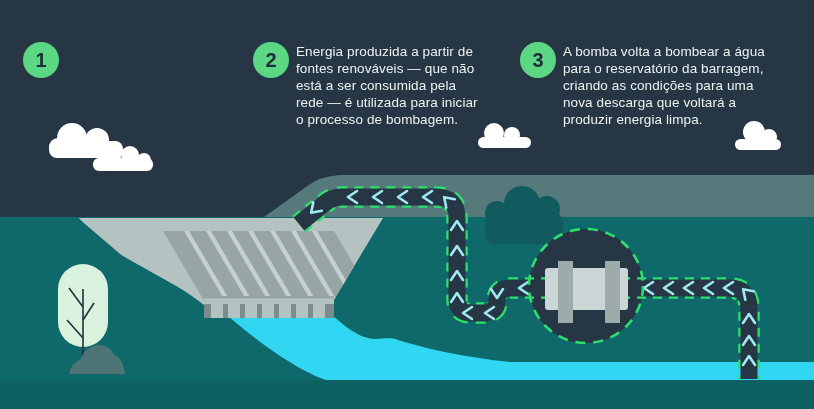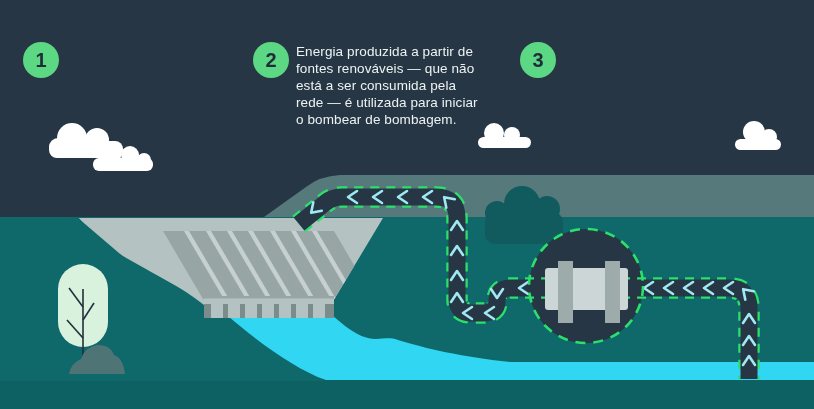--- a/index.html
+++ b/index.html
@@ -178,21 +178,26 @@
     </div>
   </div>
   <div class="step" id="step2">
     <div class="step-circle">
       <span>2</span>
     </div>
     <div class="step-text">Energia produzida a partir de
 fontes renováveis — que não
 está a ser consumida pela
 rede — é utilizada para iniciar
-o bombear de bombagem.</div>
+o processo de bombagem.</div>
   </div>
   <div class="step" id="step3">
     <div class="step-circle">
       <span>3</span>
     </div>
+    <div class="step-text">A bomba volta a bombear a água
+para o reservatório da barragem,
+criando as condições para uma
+nova descarga que voltará a
+produzir energia limpa.</div>
   </div>
 
 </div>
 
 </body></html>

